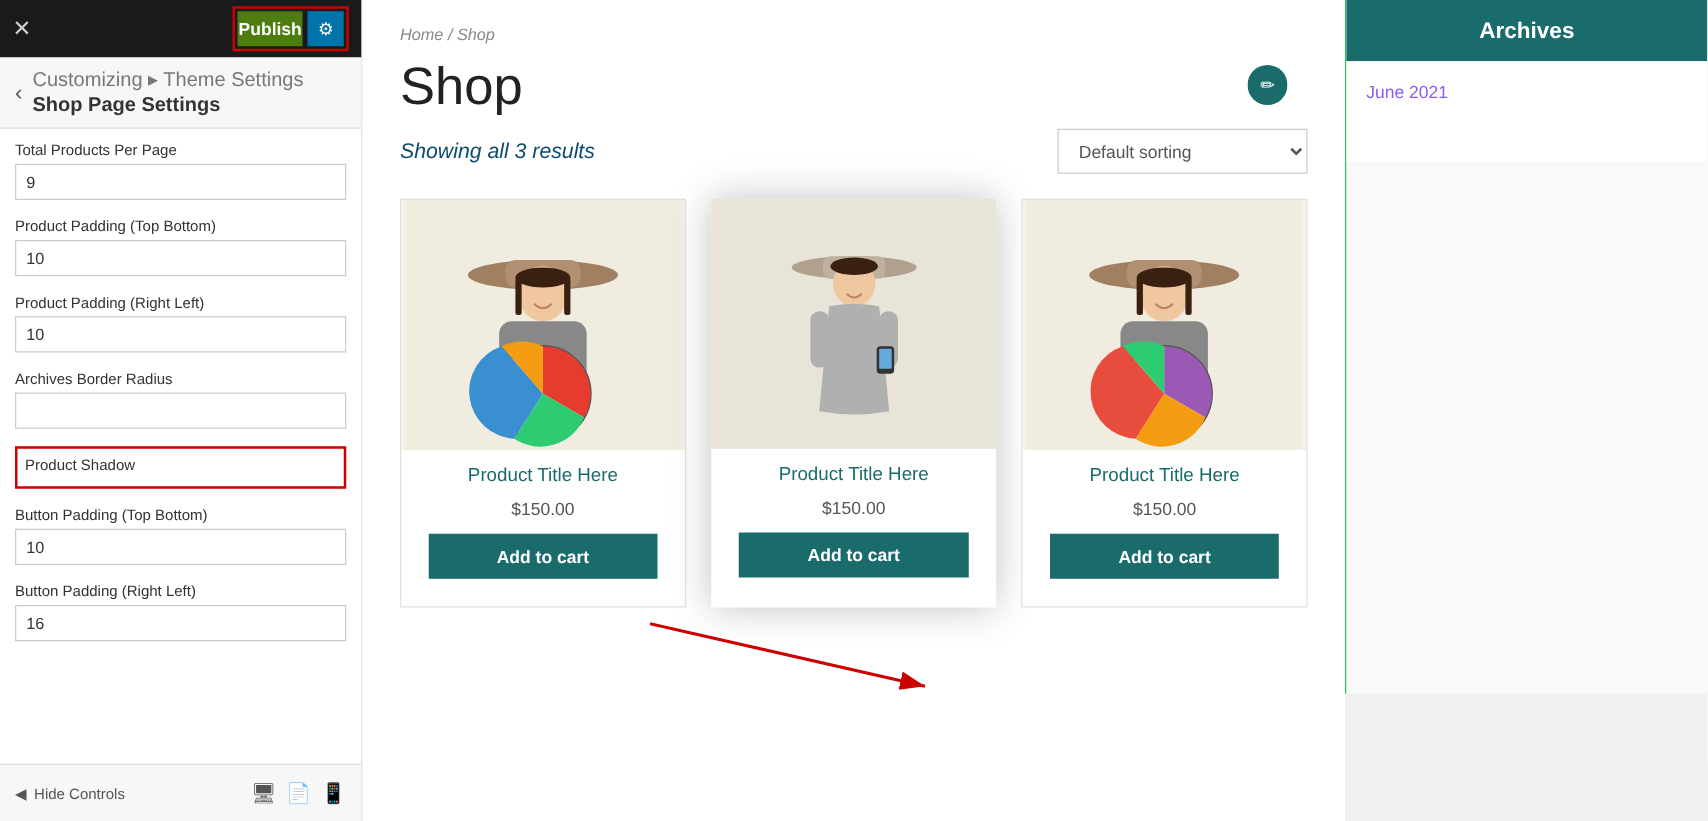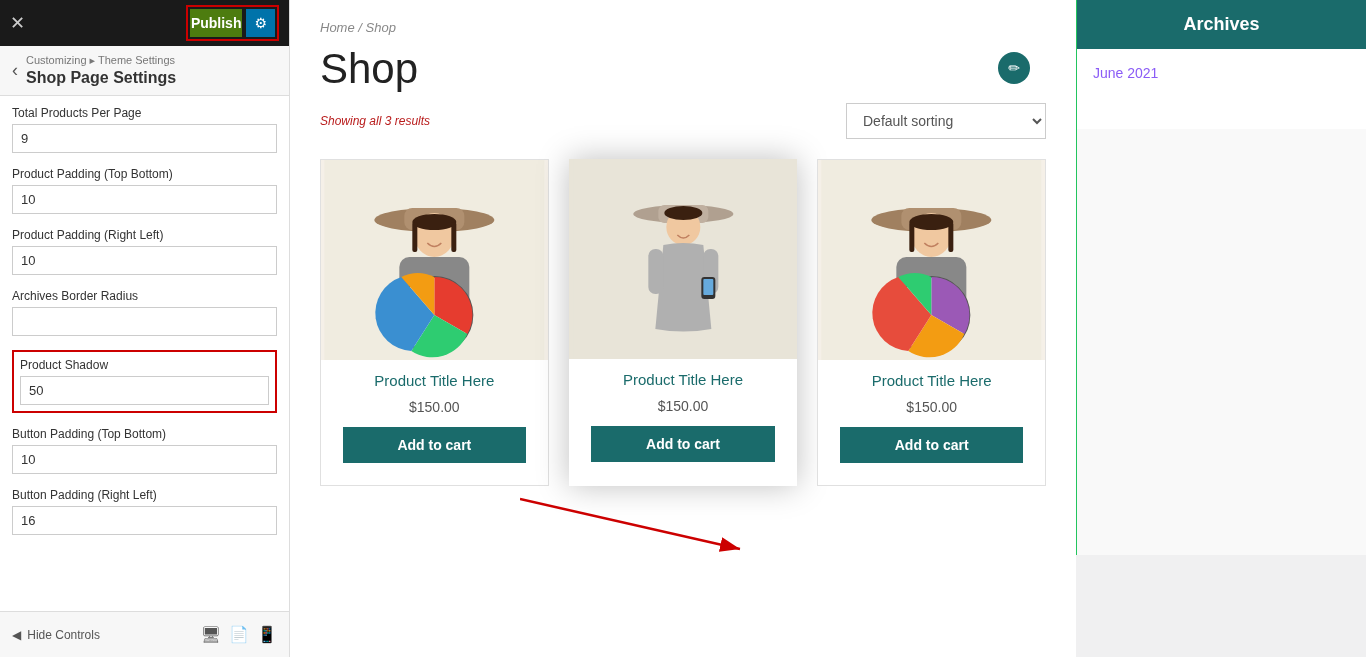--- a/index.html
+++ b/index.html
@@ -81,21 +81,21 @@
       display: flex;
       align-items: center;
     }
 
     .breadcrumb-nav {
       display: flex;
       flex-direction: column;
     }
 
     .breadcrumb-text {
-      font-size: 11px;
+      font-size: 16px;
       color: #777;
     }
 
     .panel-title {
       font-size: 16px;
       color: #333;
       font-weight: bold;
       margin-top: 2px;
     }
 
@@ -193,22 +193,22 @@
     }
 
     .results-bar {
       display: flex;
       align-items: center;
       justify-content: space-between;
       margin-bottom: 20px;
     }
 
     .results-text {
-      font-size: 12px;
-      color: #b91c1c;
+      font-size: 17px;
+      color: #0c4a6e;
       font-style: italic;
     }
 
     .sort-select {
       border: 1px solid #ccc;
       padding: 8px 12px;
       font-size: 14px;
       color: #555;
       background: #fff;
       cursor: pointer;
@@ -348,21 +348,21 @@
     </div>
   </div>
 
   <div class="panel-scrollable">
 
     <div id="fields-container">
         <div class="field-group"><label class="field-label">Total Products Per Page</label><input type="text" class="field-input" value="9" style=""></div>
         <div class="field-group"><label class="field-label">Product Padding (Top Bottom)</label><input type="text" class="field-input" value="10" style=""></div>
         <div class="field-group"><label class="field-label">Product Padding (Right Left)</label><input type="text" class="field-input" value="10" style=""></div>
         <div class="field-group"><label class="field-label">Archives Border Radius</label><input type="text" class="field-input" style=""></div>
-        <div class="field-group highlighted"><label class="field-label">Product Shadow</label><input type="text" class="field-input" value="50" style=""></div>
+        <div class="field-group highlighted"><label class="field-label">Product Shadow</label></div>
         <div class="field-group"><label class="field-label">Button Padding (Top Bottom)</label><input type="text" class="field-input" value="10" style=""></div>
         <div class="field-group"><label class="field-label">Button Padding (Right Left)</label><input type="text" class="field-input" value="16" style=""></div>
       </div>
 
   </div>
 
   <div class="bottom-bar">
     <button class="hide-controls">
       <span>◀</span>
       <span>Hide Controls</span>

